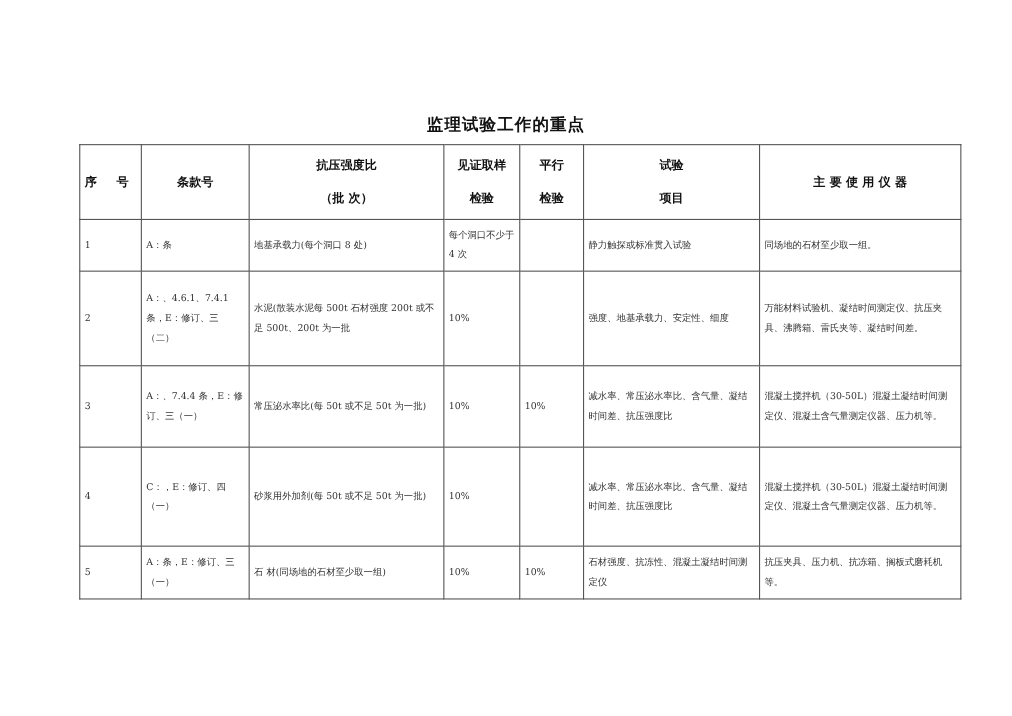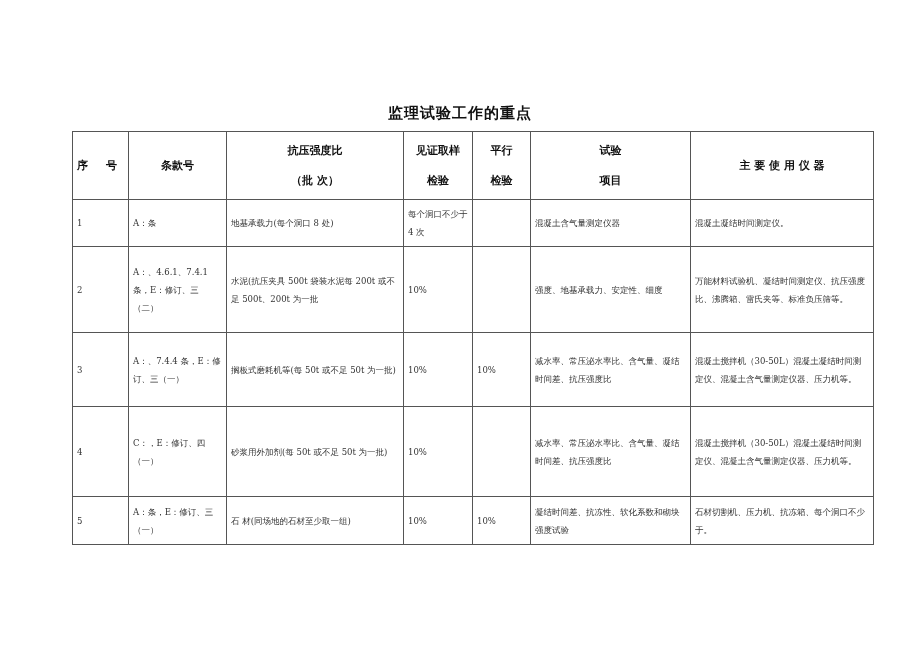--- a/index.html
+++ b/index.html
@@ -96,38 +96,38 @@
     </th>
     <th>主 要 使 用 仪 器</th>
   </tr>
 
   <tr class="r1">
     <td>1</td>
     <td>A：条</td>
     <td>地基承载力(每个洞口 8 处)</td>
     <td>每个洞口不少于 4 次</td>
     <td></td>
-    <td>混凝土含气量测定仪器</td>
-    <td>混凝土凝结时间测定仪。</td>
+    <td>静力触探或标准贯入试验</td>
+    <td>同场地的石材至少取一组。</td>
   </tr>
 
   <tr class="r2">
     <td>2</td>
     <td>A：、4.6.1、7.4.1 条，E：修订、三（二）</td>
-    <td>水泥(抗压夹具 500t 袋装水泥每 200t 或不足 500t、200t 为一批</td>
+    <td>水泥(散装水泥每 500t 石材强度 200t 或不足 500t、200t 为一批</td>
     <td>10%</td>
     <td></td>
     <td>强度、地基承载力、安定性、细度</td>
-    <td class="eq">万能材料试验机、凝结时间测定仪、抗压强度比、沸腾箱、雷氏夹等、标准负压筛等。</td>
+    <td class="eq">万能材料试验机、凝结时间测定仪、抗压夹具、沸腾箱、雷氏夹等、凝结时间差。</td>
   </tr>
 
   <tr class="r3">
     <td>3</td>
     <td>A：、7.4.4 条，E：修订、三（一）</td>
-    <td>搁板式磨耗机等(每 50t 或不足 50t 为一批)</td>
+    <td>常压泌水率比(每 50t 或不足 50t 为一批)</td>
     <td>10%</td>
     <td>10%</td>
     <td>减水率、常压泌水率比、含气量、凝结时间差、抗压强度比</td>
     <td class="eq">混凝土搅拌机（30-50L）混凝土凝结时间测定仪、混凝土含气量测定仪器、压力机等。</td>
   </tr>
 
   <tr class="r4">
     <td>4</td>
     <td>C：，E：修订、四（一）</td>
     <td>砂浆用外加剂(每 50t 或不足 50t 为一批)</td>
@@ -136,17 +136,17 @@
     <td>减水率、常压泌水率比、含气量、凝结时间差、抗压强度比</td>
     <td class="eq">混凝土搅拌机（30-50L）混凝土凝结时间测定仪、混凝土含气量测定仪器、压力机等。</td>
   </tr>
 
   <tr class="r5">
     <td>5</td>
     <td>A：条，E：修订、三（一）</td>
     <td>石 材(同场地的石材至少取一组)</td>
     <td>10%</td>
     <td>10%</td>
-    <td>凝结时间差、抗冻性、软化系数和砌块强度试验</td>
-    <td class="eq">石材切割机、压力机、抗冻箱、每个洞口不少于。</td>
+    <td>石材强度、抗冻性、混凝土凝结时间测定仪</td>
+    <td class="eq">抗压夹具、压力机、抗冻箱、搁板式磨耗机等。</td>
   </tr>
 </tbody>
   </table>
 
 </body></html>

